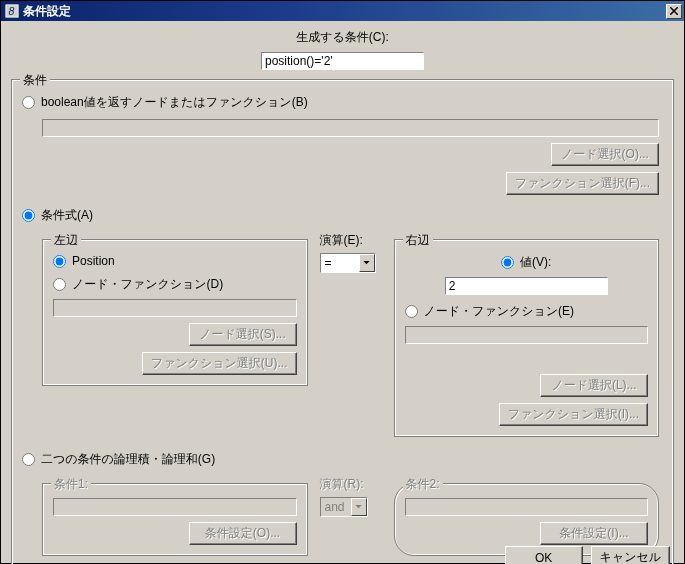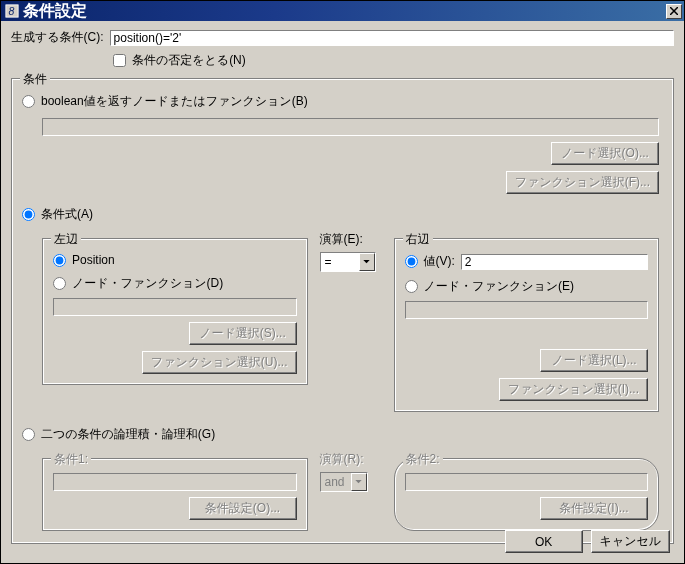--- a/index.html
+++ b/index.html
@@ -23,36 +23,36 @@
   .titlebar {
     height: 20px;
     background: linear-gradient(to right, #0a246a, #1b3a8a 40%, #3a6ea5);
     color: #fff;
     display: flex;
     align-items: center;
     padding: 0 2px 0 4px;
     flex: 0 0 auto;
   }
   .titlebar .icon { width: 14px; height: 14px; margin-right: 4px; }
-  .titlebar .title { flex: 1; font-weight: bold; font-size: 16px; }
+  .titlebar .title { flex: 1; font-weight: bold; font-size: 12px; }
   .titlebar .close {
     width: 16px; height: 15px;
     background: #d4d0c8;
     border-top: 1px solid #fff; border-left: 1px solid #fff;
     border-right: 1px solid #404040; border-bottom: 1px solid #404040;
     display: flex; align-items: center; justify-content: center;
     font-family: sans-serif; font-size: 10px; line-height: 1;
     color: #000; cursor: default;
   }
   .client {
     flex: 1;
     padding: 8px 10px 10px 10px;
     position: relative;
   }
-  .row { display: flex; align-items: center; }
+  .row { display: flex; align-items: center; flex-direction: column; }
   .lbl { white-space: nowrap; }
   .sunken-input {
     border-top: 1px solid #808080;
     border-left: 1px solid #808080;
     border-right: 1px solid #fff;
     border-bottom: 1px solid #fff;
     background: #fff;
     color: #000;
     padding: 1px 3px;
     height: 16px;
@@ -156,26 +156,20 @@
     </div>
   </div>
 
   <div class="client">
 
     <div class="row" style="gap:6px;">
       <span class="lbl">生成する条件(C):</span>
       <input class="sunken-input" style="flex: 1 1 0%;" value="position()='2'">
     </div>
 
-    <div class="row" style="margin:6px 0 0 102px;">
-      <label class="chk">
-        <input type="checkbox" style="">
-        <span>条件の否定をとる(N)</span>
-      </label>
-    </div>
 
     <div class="groupbox" style="padding-bottom:12px;">
       <span class="legend">条件</span>
 
       <label class="radio">
         <input type="radio" name="condtype" style="">
         <span>boolean値を返すノードまたはファンクション(B)</span>
       </label>
       <div style="margin:8px 4px 0 20px;">
         <div class="readonly-field" style="width:100%;"></div>

